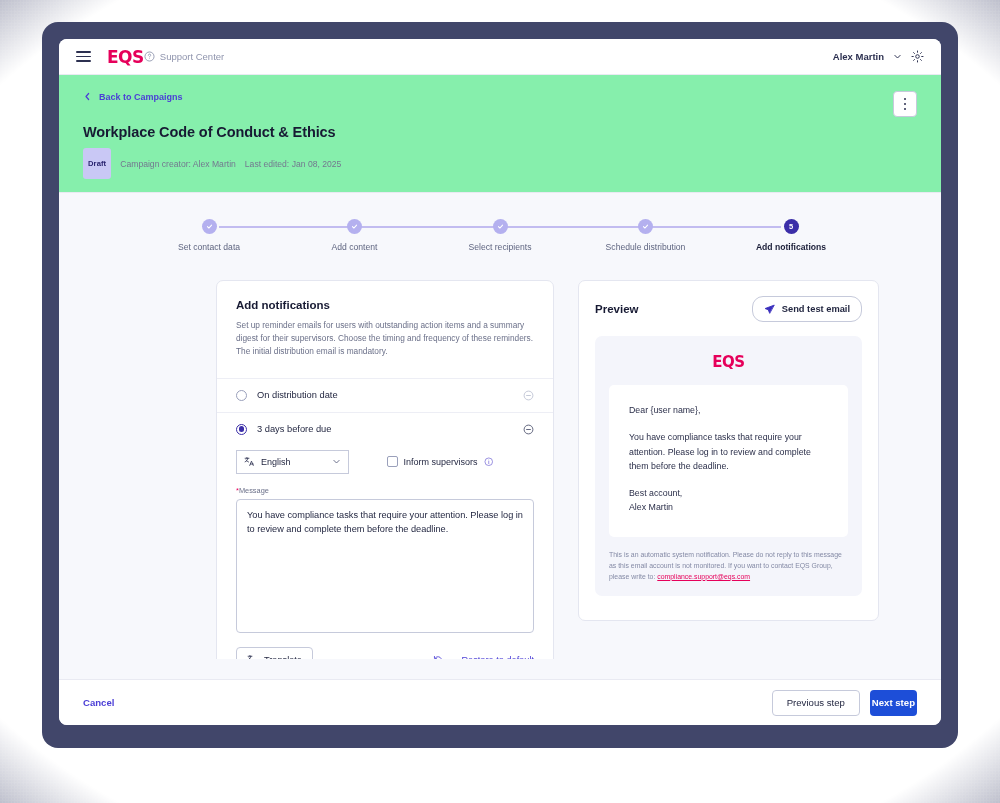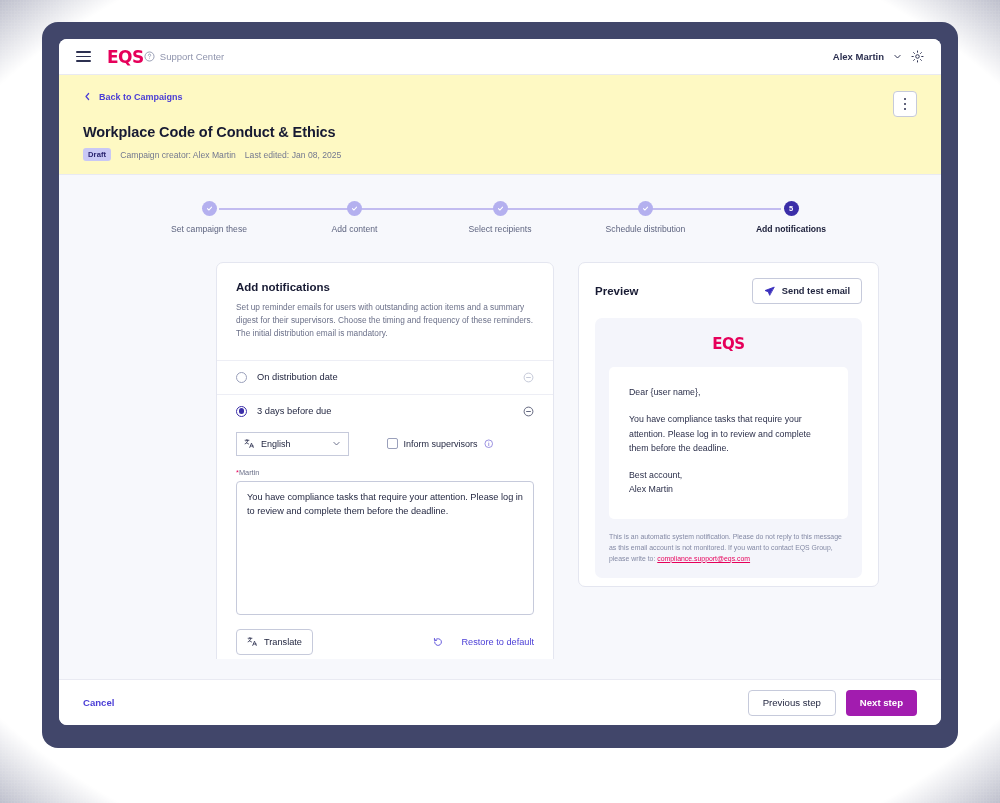--- a/index.html
+++ b/index.html
@@ -79,21 +79,21 @@
   }
   .support-label { font-size: 9.5px; color: #8f94ad; }
   .topbar-right {
     display: flex; align-items: center; gap: 9px;
   }
   .user-name { font-size: 9.5px; color: #2c3050; font-weight: bold; }
   .ic { display: inline-flex; align-items: center; justify-content: center; }
 
   
   .page-header {
-    background: #fef9c3;
+    background: #86efac;
     border-bottom: 1px solid #e9eaf2;
     padding: 12px 24px 13px 24px;
     position: relative;
     flex-shrink: 0;
   }
   .back-link {
     display: inline-flex; align-items: center; gap: 7px;
     color: #4b3ed6; font-size: 9px; font-weight: bold;
     cursor: pointer;
   }
@@ -107,21 +107,21 @@
   .meta-row {
     margin-top: 8px;
     display: flex; align-items: center; gap: 9px;
     font-size: 8.6px; color: #73788f;
   }
   .badge-draft {
     background: #c9c8f5;
     color: #2a2470;
     font-size: 7.6px;
     font-weight: bold;
-    padding: 2px 5px;
+    padding: 11px 5px;
     border-radius: 3px;
     letter-spacing: 0.1px;
   }
   .kebab-btn {
     position: absolute;
     right: 24px; top: 16px;
     width: 24px; height: 26px;
     border: 1px solid #c6cadb;
     border-radius: 4px;
     background: #fff;
@@ -296,31 +296,31 @@
   }
   .add-row {
     border-top: 1px solid #edeef5;
     padding: 13px 19px 14px 19px;
   }
 
   
   .right-card {
     flex: 1;
     align-self: flex-start;
-    padding: 15px 16px 8px 16px;
+    padding: 15px 16px 24px 16px;
   }
   .preview-head {
     display: flex; align-items: center; justify-content: space-between;
     margin-bottom: 14px;
   }
   .preview-title { font-size: 11.5px; font-weight: bold; color: #171a33; }
   .btn-test {
     height: 26px;
     border: 1px solid #c6cadb;
-    border-radius: 4px;
+    border-radius: 11px;
     background: #fff;
     display: inline-flex; align-items: center; gap: 7px;
     padding: 0 11px;
     font-size: 9.3px; color: #242842; font-weight: bold;
     cursor: pointer;
     font-family: "Liberation Sans", sans-serif;
   }
   .mail-outer {
     background: #f4f5fb;
     border-radius: 7px;
@@ -369,23 +369,23 @@
   }
   .footer-right { margin-left: auto; display: flex; gap: 10px; }
   .btn-prev {
     height: 26px; padding: 0 14px;
     border: 1px solid #c6cadb; border-radius: 4px;
     background: #fff; color: #242842;
     font-size: 9.6px; cursor: pointer;
     font-family: "Liberation Sans", sans-serif;
   }
   .btn-next {
-    height: 26px; padding: 0 14px;
+    height: 26px; padding: 0 2px;
     border: none; border-radius: 4px;
-    background: #a21caf; color: #fff;
+    background: #1d4ed8; color: #fff;
     font-size: 9.6px; font-weight: bold; cursor: pointer;
     font-family: "Liberation Sans", sans-serif;
   }
 </style>
 </head>
 <body>
 
 <div id="frame-backdrop"></div>
 <div id="frame-inner-shell"></div>
 
@@ -454,21 +454,21 @@
   <div class="stepper-wrap">
     <div class="stepper">
       <div class="step-line"></div>
 
       <div class="step done">
         <div class="step-dot">
           <svg class="chk" viewBox="0 0 12 12" fill="none" stroke="#ffffff" stroke-width="1.8" stroke-linecap="round" stroke-linejoin="round">
               <path d="M2.5 6.2l2.4 2.4L9.6 3.7"></path>
             </svg>
         </div>
-        <div class="step-label">Set campaign these</div>
+        <div class="step-label">Set contact data</div>
       </div>
 
       <div class="step done">
         <div class="step-dot">
           <svg class="chk" viewBox="0 0 12 12" fill="none" stroke="#ffffff" stroke-width="1.8" stroke-linecap="round" stroke-linejoin="round">
               <path d="M2.5 6.2l2.4 2.4L9.6 3.7"></path>
             </svg>
         </div>
         <div class="step-label">Add content</div>
       </div>
@@ -556,21 +556,21 @@
             <svg width="9.5" height="9.5" viewBox="0 0 16 16" fill="none" stroke="#7b6fd6" stroke-width="1.25">
               <circle cx="8" cy="8" r="6.4"></circle>
                 <path d="M8 7.2v4" stroke-linecap="round"></path>
                 <circle cx="8" cy="4.9" r="0.75" fill="#7b6fd6" stroke="none"></circle>
             </svg>
           </span>
         </div>
       </div>
 
       <div class="field-label">
-        <span class="req">*</span><span>Martin</span>
+        <span class="req">*</span><span>Message</span>
       </div>
 
       <div class="textarea-box">You have compliance tasks that require your attention. Please log in to review and complete them before the deadline.</div>
 
       <div class="actions-row">
         <button class="btn-outline">
           <span class="ic">
             <svg width="11" height="11" viewBox="0 0 16 16" fill="none" stroke="#2c3050" stroke-width="1.15" stroke-linecap="round" stroke-linejoin="round">
               <path d="M1.6 3.3h5.6M4.2 2.1v1.2M5.6 3.3c0 2.3-1.5 4.3-4 5.2M3 5.6c.8 1.6 2.1 2.6 3.6 3.1"></path>
               <path d="M8.3 13.8l2.6-6.3 2.6 6.3M9.3 11.7h4.2"></path>

